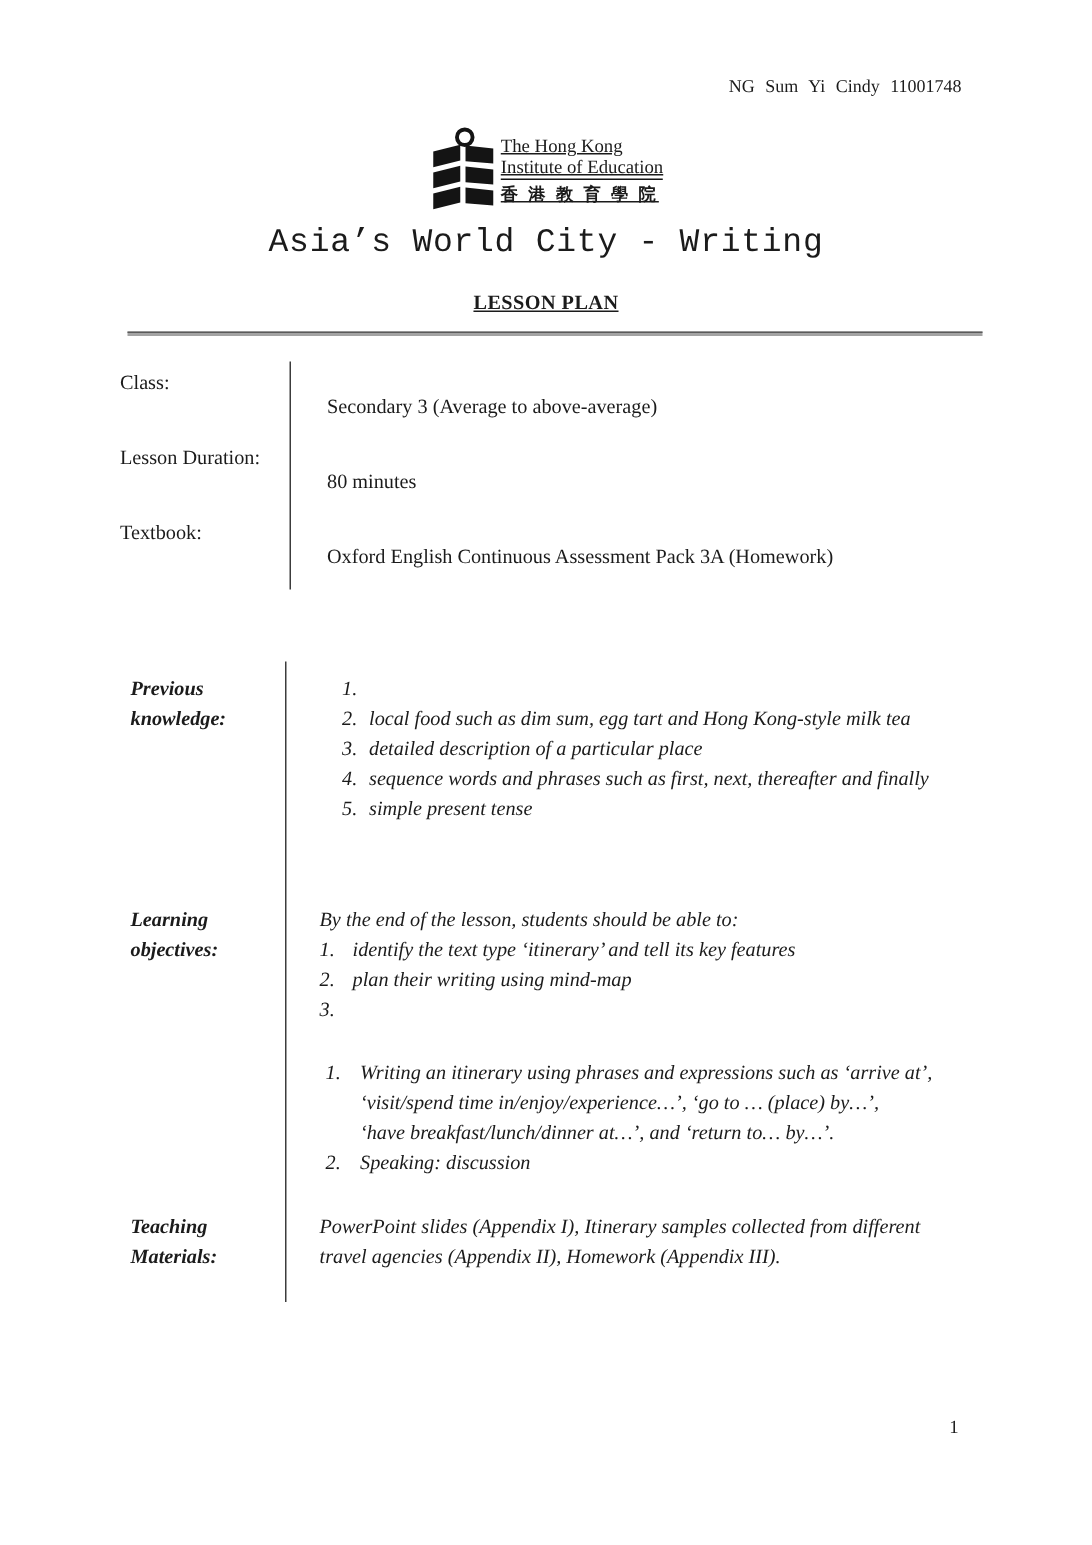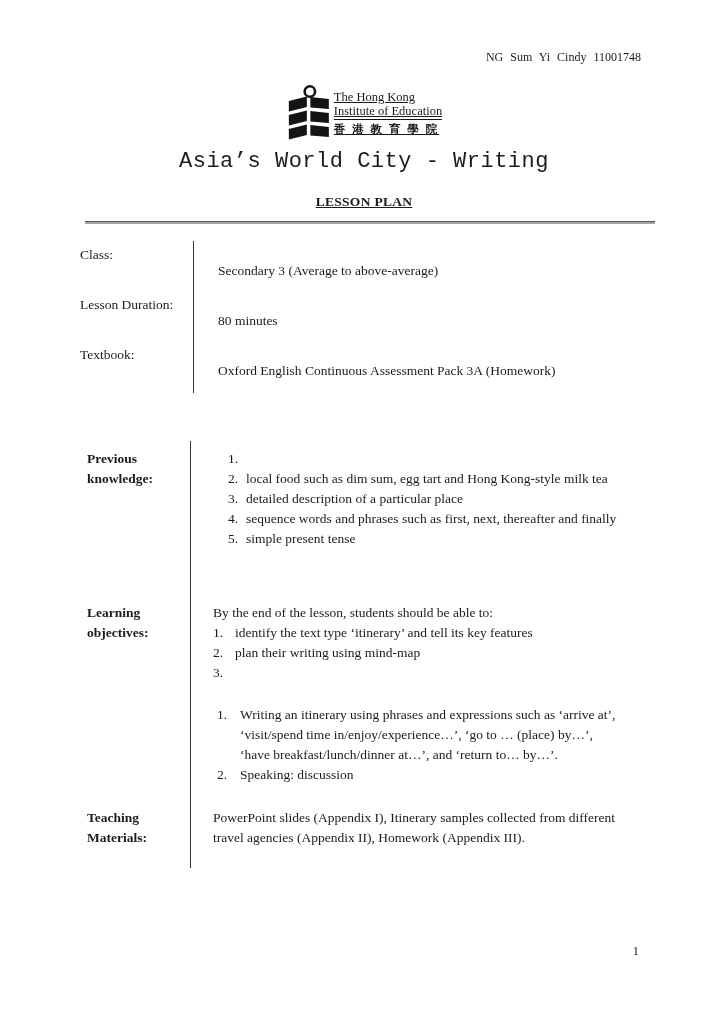--- a/index.html
+++ b/index.html
@@ -45,21 +45,21 @@
   }
 
   
   .info-table { position:absolute; top:241px; left:80px; width:580px; height:152px; font-size:13.5px; }
   .info-divider { position:absolute; left:113px; top:0; width:1.3px; height:152px; background:#3c3c3c; }
   .info-row { position:absolute; left:0; width:100%; }
   .info-label { position:absolute; left:0; top:0; font-weight:normal; white-space:nowrap; }
   .info-value { position:absolute; left:138px; top:0; white-space:nowrap;margin-top:16px; }
 
   
-  .detail-table { position:absolute; top:441px; left:80px; width:582px; height:427px; font-size:13.5px; line-height:20px; }
+  .detail-table { position:absolute; top:441px; left:80px; width:582px; height:427px; font-size:13.5px; line-height:20px;font-style:italic; }
   .detail-divider { position:absolute; left:110px; top:0; width:1.3px; height:427px; background:#3c3c3c; }
   .detail-row { position:absolute; left:0; width:100%; }
   .row-label {
     position:absolute; left:7px; top:0; width:100px;
     font-weight:bold; white-space:pre-line;
   }
   .row-content { margin-left:133px; }
   .row-intro { white-space:pre-line; }
   .li { display:flex; align-items:flex-start; }
   .num { flex:0 0 22px; }

